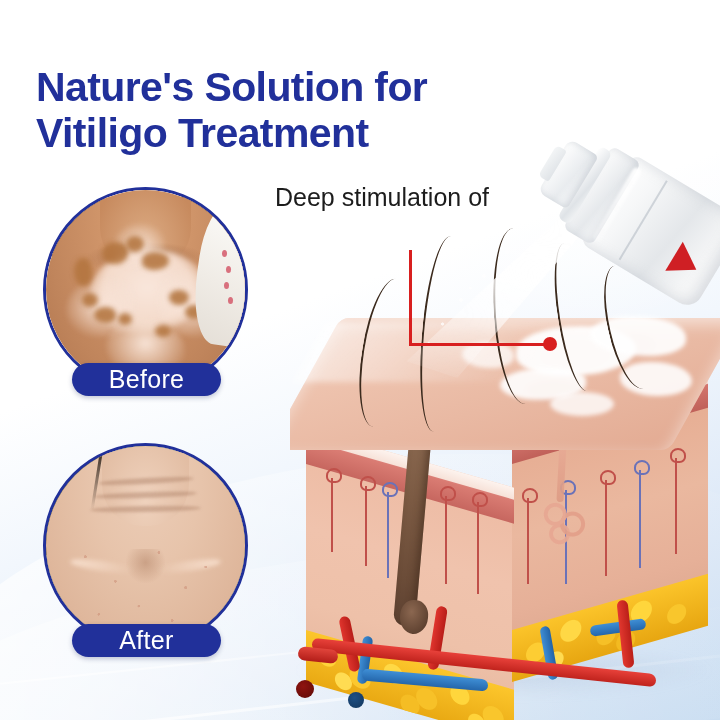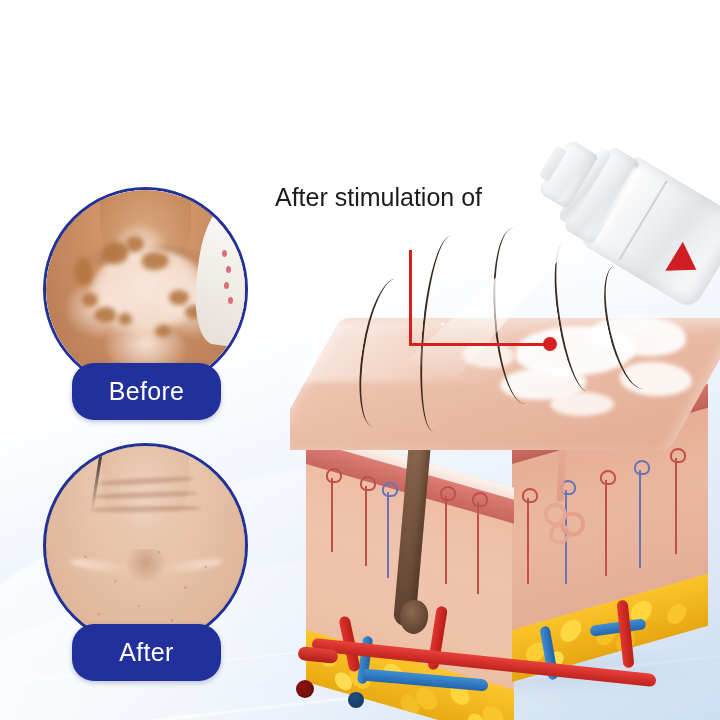--- a/index.html
+++ b/index.html
@@ -130,21 +130,21 @@
       radial-gradient(circle at 22% 78%,#c98a72 0 1.1px,transparent 1.4px),
       radial-gradient(circle at 86% 32%,#c98a72 0 1.1px,transparent 1.4px),
       radial-gradient(circle at 66% 84%,#c98a72 0 1.2px,transparent 1.5px);
   }
   .af-hairstrand{position:absolute;left:25%;top:-2%;width:3px;height:34%;
     background:linear-gradient(180deg,#1a120c,rgba(26,18,12,0));
     transform:rotate(9deg);border-radius:2px;}
 
   
   .badge{
-    position:absolute;height:57px;border-radius:22px;background:#21309A;
+    position:absolute;height:33px;border-radius:22px;background:#21309A;
     color:#ffffff;display:flex;align-items:center;justify-content:center;
     font-size:25px;font-weight:normal;letter-spacing:.3px;
     box-shadow:0 2px 5px rgba(20,30,90,.25);
   }
   .badge-before{left:72px;top:363px;width:149px;}
   .badge-after{left:72px;top:624px;width:149px;text-align:center;}
 
   
   .callout-text{
     position:absolute;left:275px;top:182px;width:268px;
@@ -343,20 +343,24 @@
 <body>
 
 <div id="ad">
 
   <div class="glow-tr"></div>
   <div class="wave wave-a"></div>
   <div class="wave wave-b"></div>
   <div class="wave wave-c"></div>
   <div class="wave wave-d"></div>
 
+  <h1 class="headline">
+    <span>Nature's Solution for</span>
+    <span class="l2">Vitiligo Treatment</span>
+  </h1>
 
   <div class="photo photo-before">
     <div class="pwrap">
       <div class="bf-bg"></div>
       <div class="bf-hairL"></div>
       <div class="bf-hairR"></div>
       <div class="bf-skin"></div>
       <div class="bf-neck"></div>
       <div class="bf-shadow"></div>
       <div class="vp vp1"></div>
@@ -487,19 +491,19 @@
     <div class="btl-seam"></div>
     <div class="btl-collar"></div>
     <div class="btl-ring"></div>
     <div class="btl-nozzle"></div>
     <div class="btl-tip"></div>
     <div class="btl-hl"></div>
     <div class="btl-label"></div>
   </div>
 
   <div class="callout-text">
-    <div>After stimulation of</div>
+    <div>Deep stimulation of</div>
   </div>
   <div class="leader leader-v"></div>
   <div class="leader leader-h"></div>
   <div class="leader leader-dot"></div>
 
 </div>
 
 </body></html>

